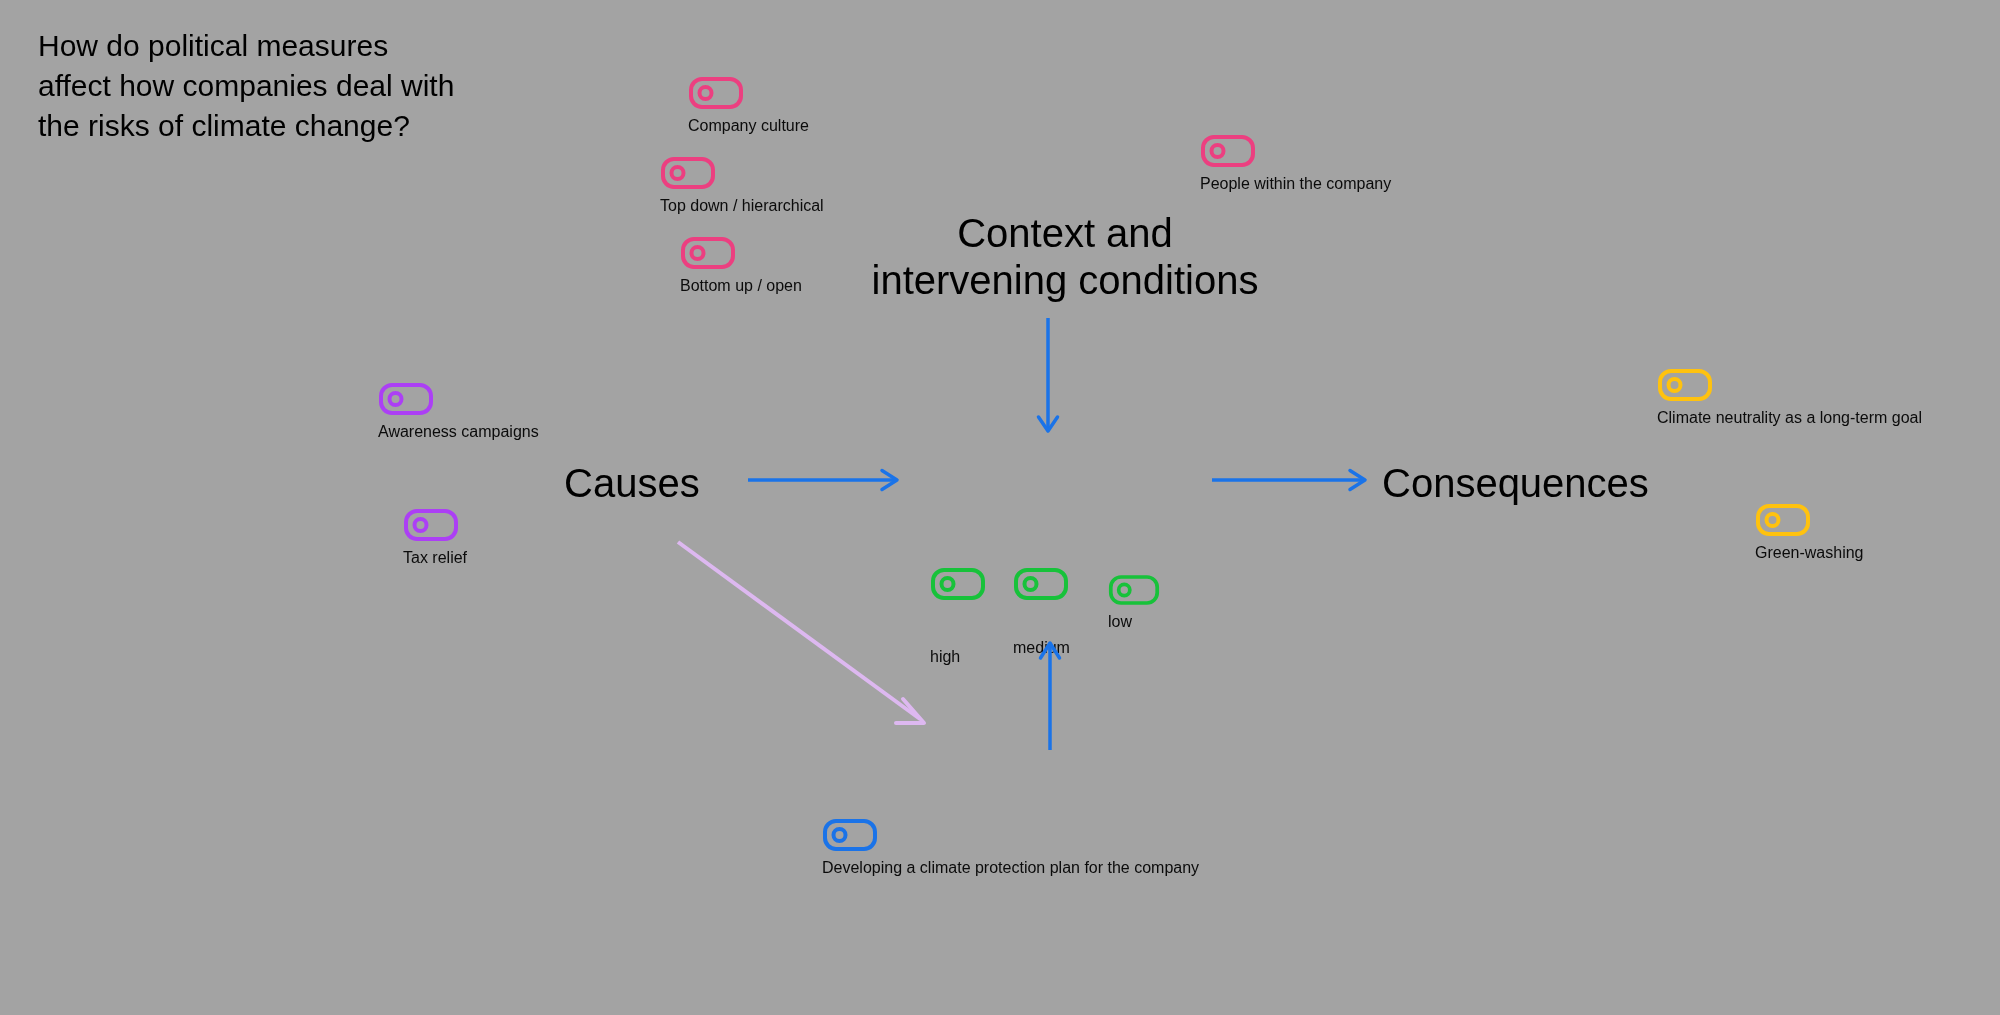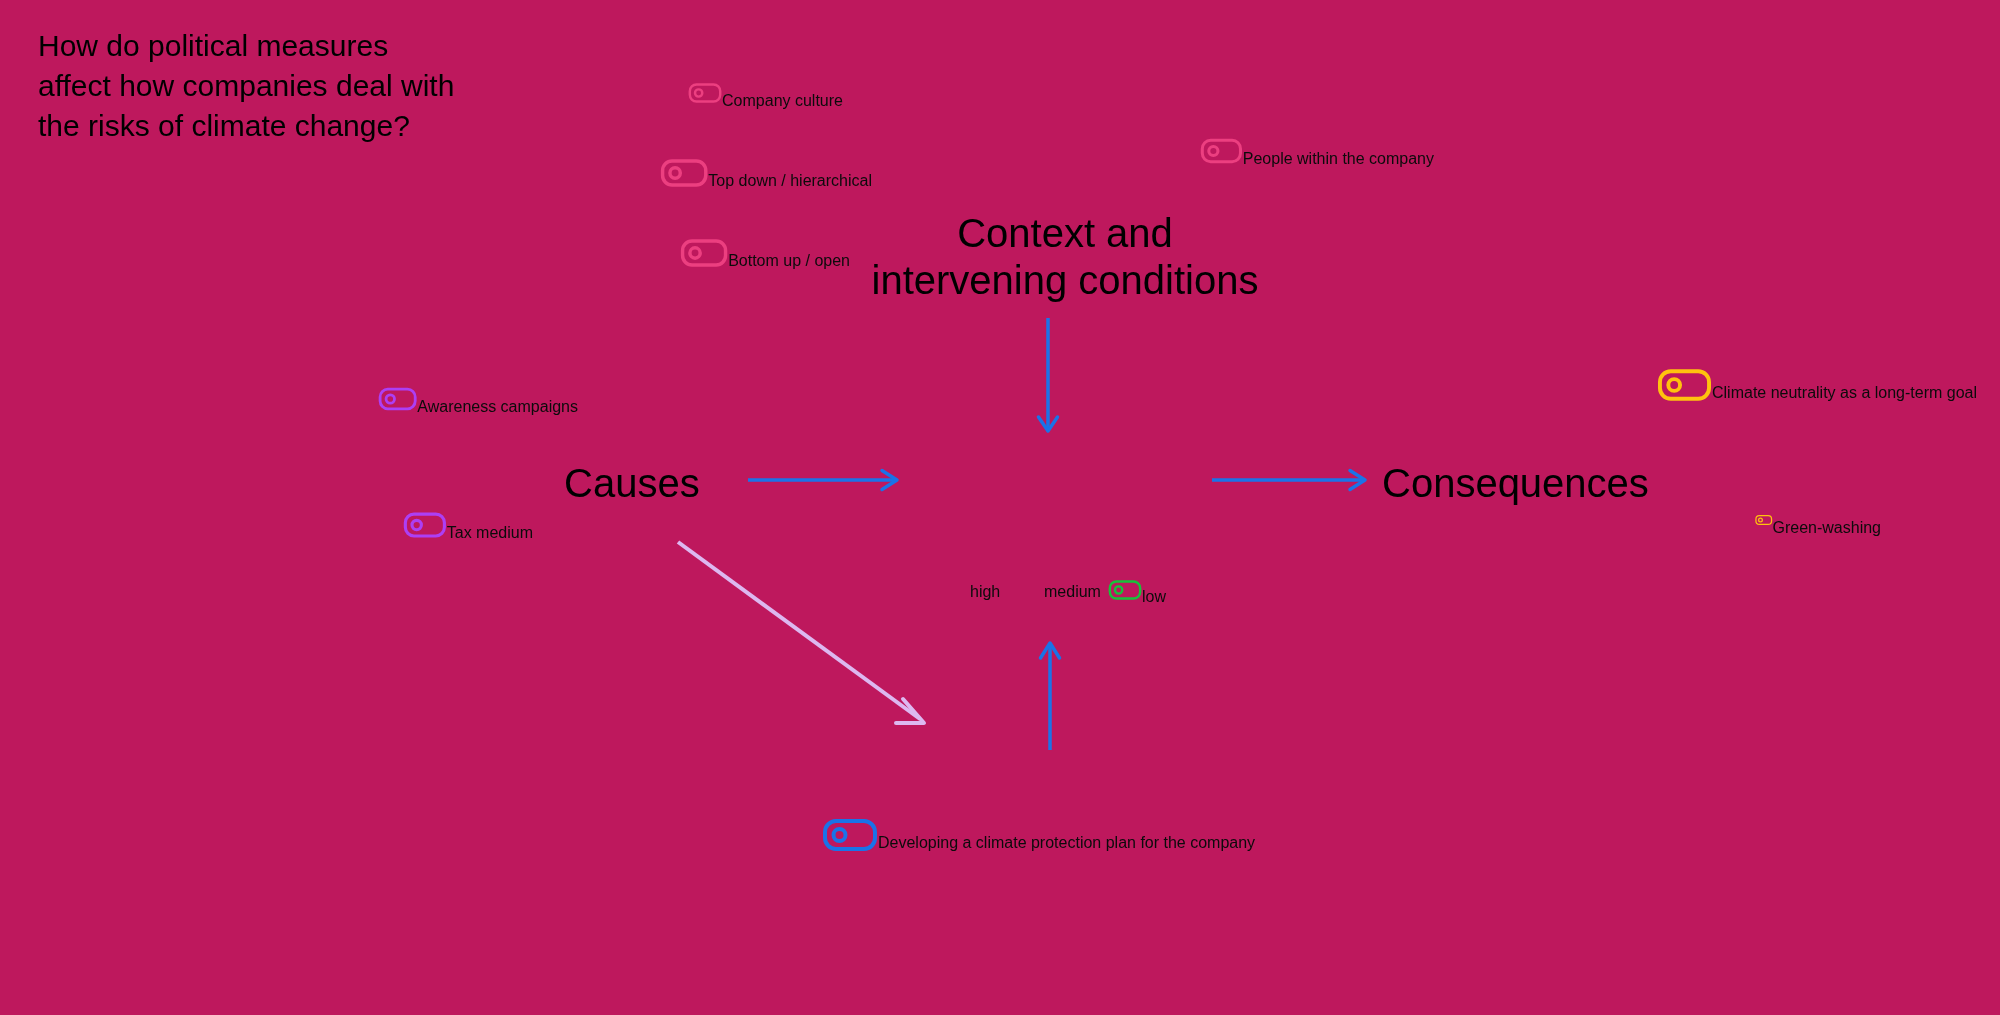--- a/index.html
+++ b/index.html
@@ -8,21 +8,21 @@
     background: #ffffff;
   }
   body {
     font-family: "Liberation Sans", sans-serif;
     color: #000000;
   }
   #canvas {
     position: relative;
     width: 2000px;
     height: 1015px;
-    background: #be185d;
+    background: #a3a3a3;
     overflow: hidden;
   }
   .abs { position: absolute; }
 
   
   #research-question {
     left: 38px;
     top: 26px;
     width: 520px;
     font-size: 30px;
@@ -36,22 +36,22 @@
     font-size: 40px;
     line-height: 1.17;
     color: #000;
     white-space: nowrap;
   }
   .heading.two-line { white-space: pre-line; text-align: center; }
 
   
   .node {
     display: flex;
-    flex-direction: row;
-    align-items: flex-end;
+    flex-direction: column;
+    align-items: flex-start;
   }
   .node-caption {
     margin-top: 6px;
     font-size: 16px;
     line-height: 1.2;
     color: #0b0b0b;
     white-space: nowrap;
   }
   .tag-icon { display: block; }
 
@@ -113,21 +113,21 @@
       <circle cx="17.5" cy="17" r="6" fill="none" stroke="#AC3FF5" stroke-width="4"></circle>
     </svg>
     <div class="node-caption">Awareness campaigns</div>
   </div>
 
   <div class="abs node" style="left:403px; top:508px; width:130px;">
     <svg class="tag-icon" width="56" height="34" viewBox="0 0 56 34">
       <rect x="3" y="3" width="50" height="28" rx="11" ry="11" fill="none" stroke="#AC3FF5" stroke-width="4"></rect>
       <circle cx="17.5" cy="17" r="6" fill="none" stroke="#AC3FF5" stroke-width="4"></circle>
     </svg>
-    <div class="node-caption">Tax medium</div>
+    <div class="node-caption">Tax relief</div>
   </div>
 
   <div class="abs heading" style="left:564px; top:460px;">Causes</div>
 
   <svg class="abs arrow-svg" style="left:748px; top:467px;" width="155" height="26" viewBox="0 0 155 26">
     <line x1="0" y1="13" x2="146" y2="13" stroke="#1A73E8" stroke-width="3.5"></line>
     <path d="M134 3.5 L149 13 L134 22.5" fill="none" stroke="#1A73E8" stroke-width="3.5" stroke-linecap="round" stroke-linejoin="round"></path>
   </svg>
 
   <svg class="abs arrow-svg" style="left:672px; top:536px;" width="260" height="195" viewBox="0 0 260 195">

